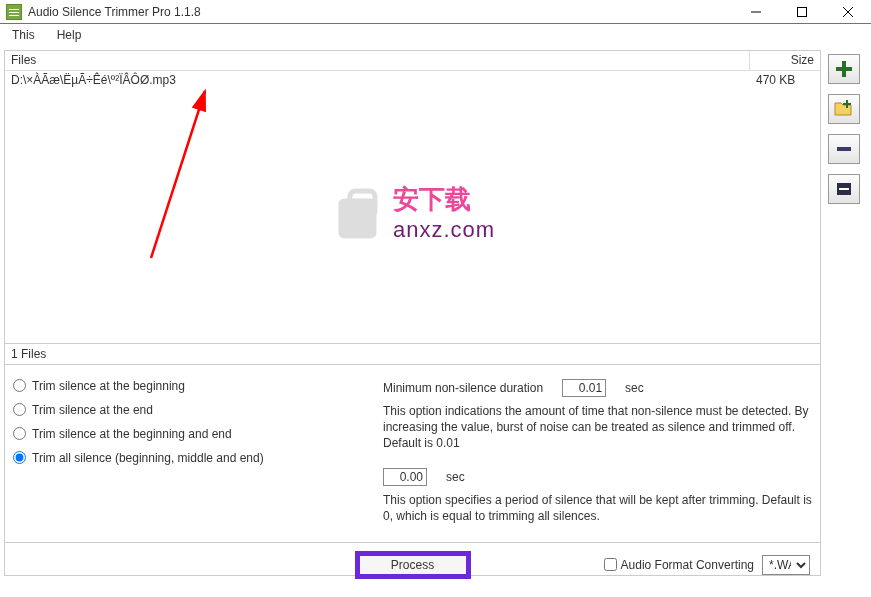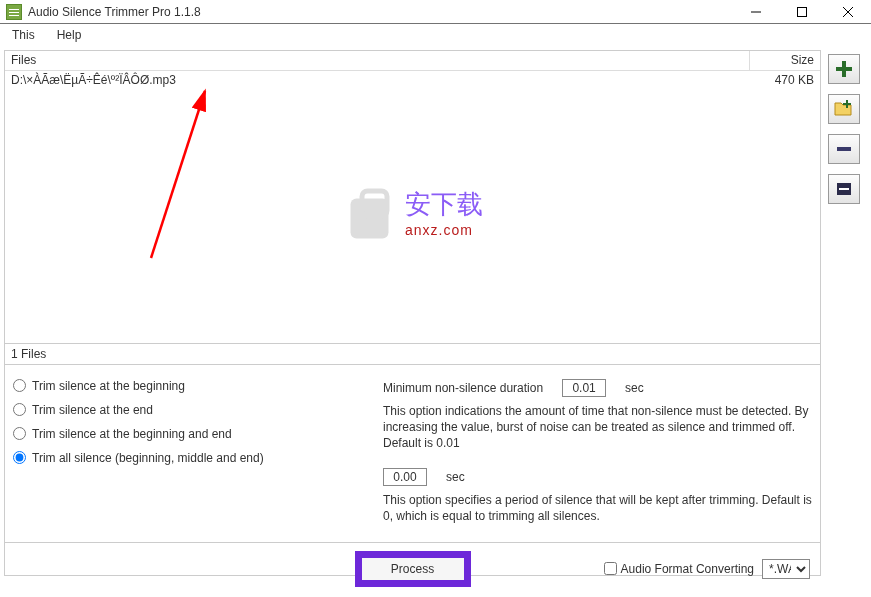--- a/index.html
+++ b/index.html
@@ -13,41 +13,41 @@
 .menubar{height:22px;display:flex;align-items:center;padding-left:8px;gap:14px}
 .menuitem{cursor:pointer;padding:0 4px}
 .main-wrap{display:flex;padding:4px 4px 15px 4px;height:calc(100% - 52px)}
 .left-col{flex:1;border:1px solid #ccc;display:flex;flex-direction:column;background:#fff}
 .file-list{flex:0 0 auto;height:292px;background:#fff;position:relative}
 .file-hdr{display:flex;height:20px;border-bottom:1px solid #ddd;background:#fff}
 .file-hdr .col{padding:2px 6px;border-right:1px solid #ddd}
 .file-hdr .col.size{text-align:right;border-right:none}
 .file-row{display:flex}
 .file-row .cell{padding:2px 6px}
-.file-row .cell.size{text-align:right}
+.file-row .cell.size{text-align:left}
 .col.files,.cell.files{flex:1}
 .col.size,.cell.size{width:70px}
 .watermark{position:absolute;left:50%;top:55%;transform:translate(-50%,-50%);display:flex;align-items:center;gap:8px;color:#ccc;pointer-events:none}
 .watermark .wm-icon{width:55px;height:55px;position:relative}
 .watermark .wm-icon:before{content:"";position:absolute;left:8px;top:14px;width:38px;height:40px;border-radius:6px;background:#ddd}
 .watermark .wm-icon:after{content:"";position:absolute;left:17px;top:4px;width:20px;height:20px;border:5px solid #ddd;border-radius:8px}
-.watermark .wm-text div:first-child{font-size:26px;color:#8b5cf6;font-weight:400}
-.watermark .wm-text div:last-child{font-size:14px;color:#b91c1c;letter-spacing:1px}
+.watermark .wm-text div:first-child{font-size:26px;color:#ec4899;font-weight:700}
+.watermark .wm-text div:last-child{font-size:22px;color:#701a75;letter-spacing:1px}
 .arrow-annot{position:absolute;left:140px;top:32px;pointer-events:none}
 .status-bar{border-top:1px solid #ccc;border-bottom:1px solid #ccc;padding:3px 6px;background:#fff}
 .options-row{display:flex;flex:1;padding:14px 8px 8px 8px}
 .radios{flex:0 0 370px;display:flex;flex-direction:column;gap:10px}
 .radio-item{display:flex;gap:6px;cursor:pointer}
 .radio-item input{width:13px;height:13px;cursor:pointer}
 .right-opts{flex:1;display:flex;flex-direction:column;gap:6px;font-size:12px}
 .opt-line{display:flex;align-items:center;gap:19px}
-.num-input{width:44px;border:1px solid #888;padding:1px 3px;text-align:center}
+.num-input{width:44px;border:1px solid #888;padding:1px 3px;text-align:right}
 .desc{color:#333;line-height:1.35;margin-bottom:10px}
 .bottom-row{border-top:1px solid #ccc;padding:8px;display:flex;align-items:center;justify-content:center;position:relative}
-.process-btn{width:116px;height:36px;border:7px solid #6d28d9;background:#f6f6f6;cursor:pointer}
+.process-btn{width:116px;height:28px;border:5px solid #6d28d9;background:#f6f6f6;cursor:pointer}
 .fmt-group{position:absolute;right:10px;top:50%;transform:translateY(-50%);display:flex;align-items:center;gap:8px}
 .fmt-group label{display:flex;align-items:center;gap:4px;cursor:pointer}
 .fmt-group select{border:1px solid #888;background:#fff;padding:1px 2px;width:48px;cursor:pointer}
 .side-tools{width:46px;display:flex;flex-direction:column;align-items:center;padding-top:4px;gap:10px}
 .tool-btn{width:32px;height:30px;border:1px solid #999;background:linear-gradient(#fdfdfd,#e4e4e4);display:flex;align-items:center;justify-content:center;cursor:pointer}
 </style>
 </head>
 <body>
 
 <div class="titlebar">

